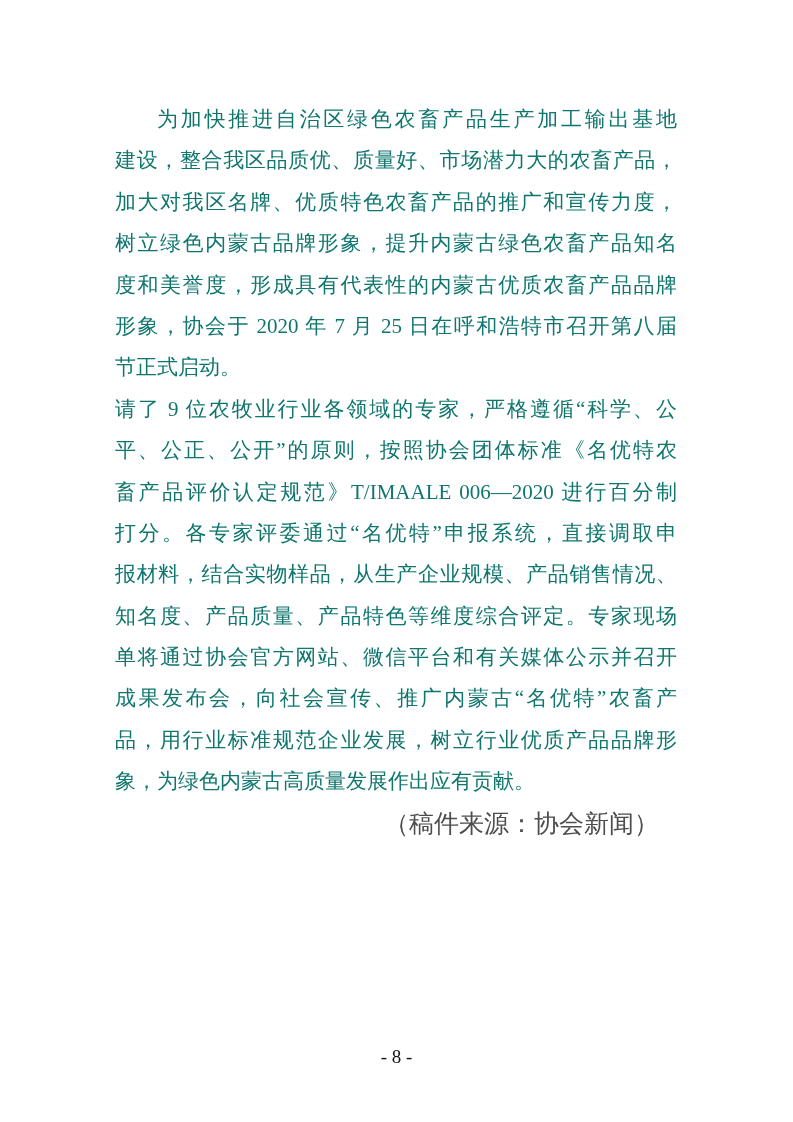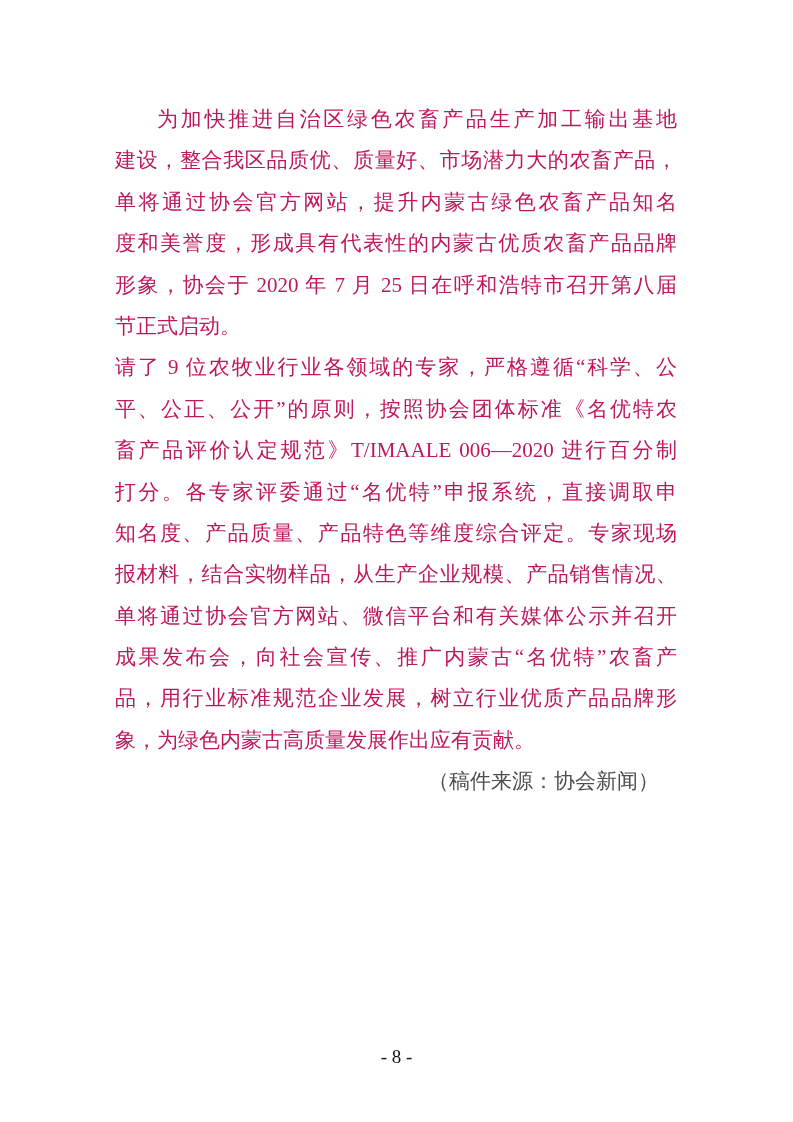--- a/index.html
+++ b/index.html
@@ -26,39 +26,39 @@
     width: 562px;
   }
   .para {
     margin: 0;
     padding: 0;
   }
   .line {
     font-size: 21px;
     line-height: 41.4px;
     height: 41.4px;
-    color: #be185d;
+    color: #0f766e;
     overflow: hidden;
   }
   
   .line.fill {
     text-align: justify;
     text-align-last: justify;
   }
   
   .line.first {
     text-indent: 42px;
   }
   
   .line.end {
     text-align: right;
     text-align-last: left;
   }
   .source-line {
-    font-size: 21px;
+    font-size: 25px;
     line-height: 41.4px;
     height: 41.4px;
     color: #4d4d4d;
     text-align: right;
     padding-right: 18px;
   }
   .page-number {
     position: absolute;
     top: 1046px;
     left: 0;
@@ -71,33 +71,34 @@
 </style>
 </head>
 <body>
 
 <div class="page">
   <div class="content">
 
     <div class="para">
       <div class="line fill first">为加快推进自治区绿色农畜产品生产加工输出基地</div>
       <div class="line fill">建设，整合我区品质优、质量好、市场潜力大的农畜产品，</div>
-      <div class="line fill">单将通过协会官方网站，提升内蒙古绿色农畜产品知名</div>
+      <div class="line fill">加大对我区名牌、优质特色农畜产品的推广和宣传力度，</div>
+      <div class="line fill">树立绿色内蒙古品牌形象，提升内蒙古绿色农畜产品知名</div>
       <div class="line fill">度和美誉度，形成具有代表性的内蒙古优质农畜产品品牌</div>
       <div class="line fill">形象，协会于 2020 年 7 月 25 日在呼和浩特市召开第八届</div>
       <div class="line end">节正式启动。</div>
     </div>
 
     <div class="para">
       <div class="line fill">请了 9 位农牧业行业各领域的专家，严格遵循“科学、公</div>
       <div class="line fill">平、公正、公开”的原则，按照协会团体标准《名优特农</div>
       <div class="line fill">畜产品评价认定规范》T/IMAALE 006—2020 进行百分制</div>
       <div class="line fill">打分。各专家评委通过“名优特”申报系统，直接调取申</div>
+      <div class="line fill">报材料，结合实物样品，从生产企业规模、产品销售情况、</div>
       <div class="line fill">知名度、产品质量、产品特色等维度综合评定。专家现场</div>
-      <div class="line fill">报材料，结合实物样品，从生产企业规模、产品销售情况、</div>
       <div class="line fill">单将通过协会官方网站、微信平台和有关媒体公示并召开</div>
       <div class="line fill">成果发布会，向社会宣传、推广内蒙古“名优特”农畜产</div>
       <div class="line fill">品，用行业标准规范企业发展，树立行业优质产品品牌形</div>
       <div class="line end">象，为绿色内蒙古高质量发展作出应有贡献。</div>
     </div>
 
     <div class="source-line">（稿件来源：协会新闻）</div>
   </div>
 
   <div class="page-number">- 8 -</div>

